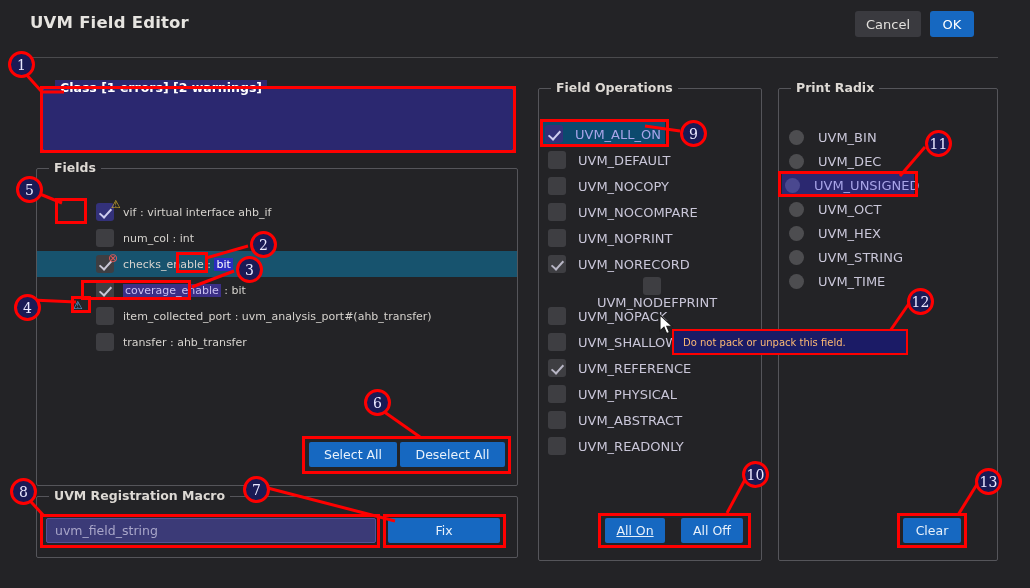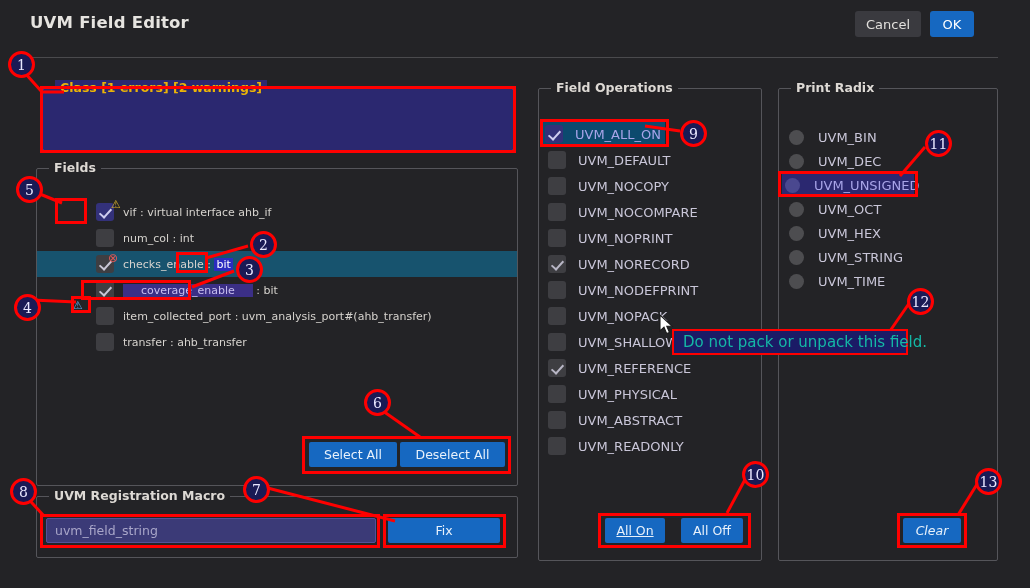--- a/index.html
+++ b/index.html
@@ -43,21 +43,21 @@
     position: absolute; top: -9px; left: 12px; padding: 0 5px;
     font-size: 12.5px; font-weight: bold; color: #ddd9d4;
     background: #232326; white-space: nowrap;
   }
 
   
   #class-group {
     left: 42px; top: 88px; width: 472px; height: 63px;
     background: #2b2870; border-color: #6e6aa8;
   }
-  #class-group > .glabel { background: #2b2870; color: #eab308; }
+  #class-group > .glabel { background: #2b2870; color: #ffffff; }
   .class-value {
     position: absolute; left: 8px; top: 24px; width: 454px; height: 24px;
     background: #403d8a; border: none; border-radius: 2px;
     color: #c5c2e6; font-size: 12.5px;
     font-family: "DejaVu Sans", "Liberation Sans", sans-serif;
     padding: 0 8px; line-height: 24px;
     display: flex; align-items: center;
   }
 
   
@@ -92,21 +92,21 @@
     width: 5px; height: 10px;
     border: solid #c9c7d6; border-width: 0 2px 2px 0;
     transform: rotate(42deg);
   }
   .chk.checked-on .tick::after { border-color: #cfcdf0; }
   .field-label {
     position: absolute; left: 86px; font-size: 11px; color: #d6d3ce;
     white-space: nowrap;
   }
   .field-label .tok-sel { background: #2b2bbf; color: #ffffff; padding: 0 2px; }
-  .field-label .tok-purple { background: #3b2f86; color: #c8bff0; padding: 0 18px; }
+  .field-label .tok-purple { background: #3b2f86; color: #c8bff0; padding: 0 2px; }
 
   
   .glyph { position: absolute; font-size: 11px; line-height: 1; }
   .glyph-warn-yellow { color: #d9b02a; }
   .glyph-err-red { color: #e05a5a; }
   .glyph-warn-blue { color: #5fa8e8; }
 
   
   .btn-blue {
     background: #1668c1; border: none; border-radius: 2px; color: #e8f1fb;
@@ -146,27 +146,27 @@
   .rx-dot {
     width: 15px; height: 15px; border-radius: 50%; background: #4d4d50;
     margin-left: 3px; flex: 0 0 auto;
   }
   .rx-row.sel .rx-dot { background: #4a488f; }
   .rx-label { margin-left: 14px; font-size: 13px; color: #c9c6d8; white-space: nowrap; }
 
   
   #btn-all-on { position: absolute; left: 605px; top: 518px; width: 60px; height: 25px; text-decoration: underline; }
   #btn-all-off { position: absolute; left: 681px; top: 518px; width: 62px; height: 25px; }
-  #btn-clear { position: absolute; left: 903px; top: 518px; width: 58px; height: 25px; font-style: italic; }
+  #btn-clear { position: absolute; left: 903px; top: 518px; width: 58px; height: 25px; }
 
   
   .tooltip {
     position: absolute; left: 672px; top: 329px; width: 236px; height: 26px;
     background: #1b1b66; border: 2px solid #ff0000;
-    color: #14b8a6; font-size: 15px;
+    color: #fdba74; font-size: 10px;
     display: flex; align-items: center; padding-left: 9px; white-space: nowrap;
     z-index: 40;
   }
 
   
   .cursor { position: absolute; left: 659px; top: 314px; z-index: 45; }
 
   
   .ann-box {
     position: absolute; border: 3px solid #ff0000; z-index: 30; pointer-events: none;
@@ -269,21 +269,21 @@
       <div class="op-row" style="top: 225px;">
         <div class="op-chk"></div>
         <span class="op-label">UVM_NOPRINT</span>
       </div>
       <div class="op-row" style="top: 251px;">
         <div class="op-chk">
           <span class="tick"></span>
         </div>
         <span class="op-label">UVM_NORECORD</span>
       </div>
-      <div class="op-row" style="top: 277px;">
+      <div class="op-row" style="top: 277px; flex-direction: column;">
         <div class="op-chk"></div>
         <span class="op-label">UVM_NODEFPRINT</span>
       </div>
       <div class="op-row" style="top: 303px;">
         <div class="op-chk"></div>
         <span class="op-label">UVM_NOPACK</span>
       </div>
       <div class="op-row" style="top: 329px;">
         <div class="op-chk"></div>
         <span class="op-label">UVM_SHALLOW</span>

